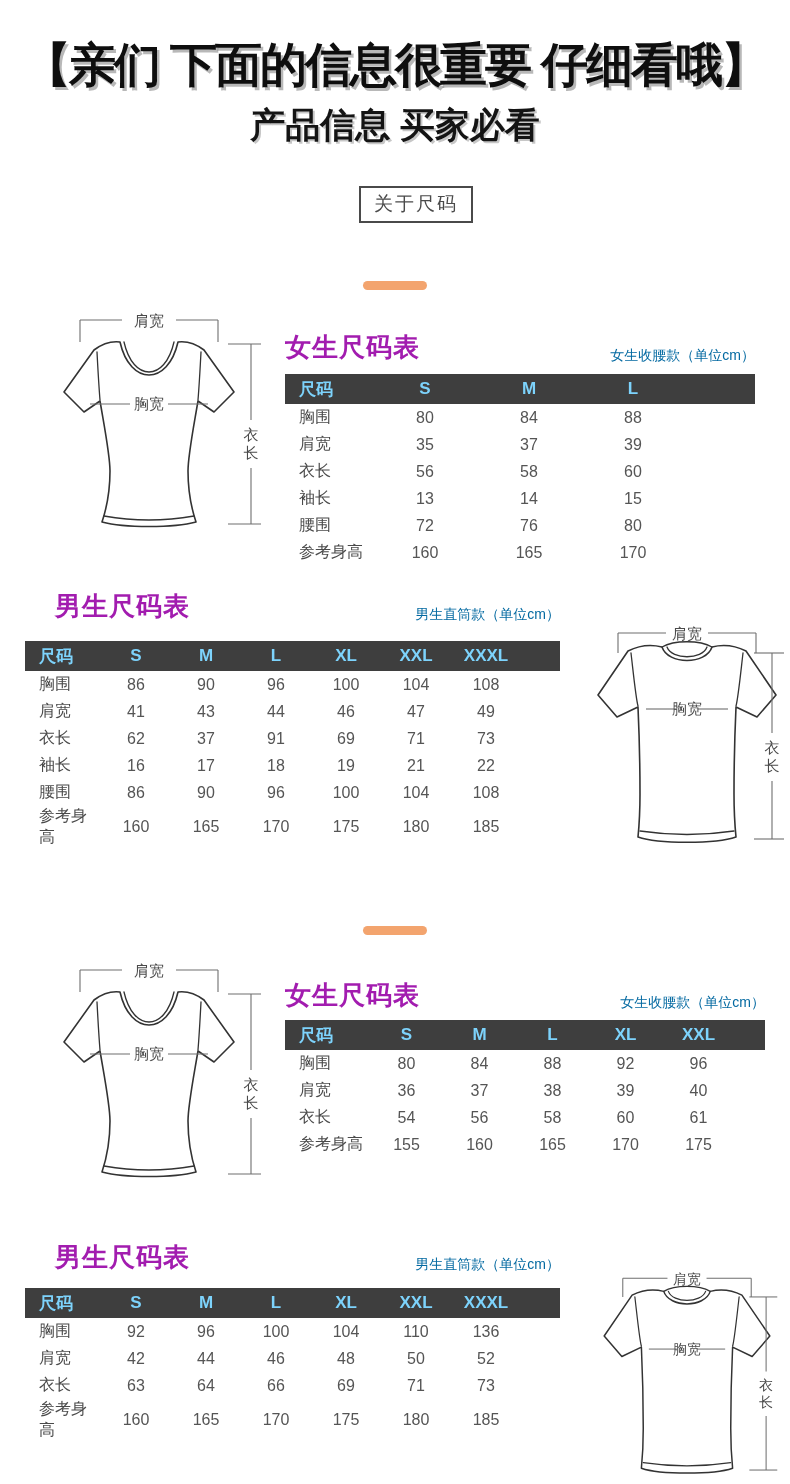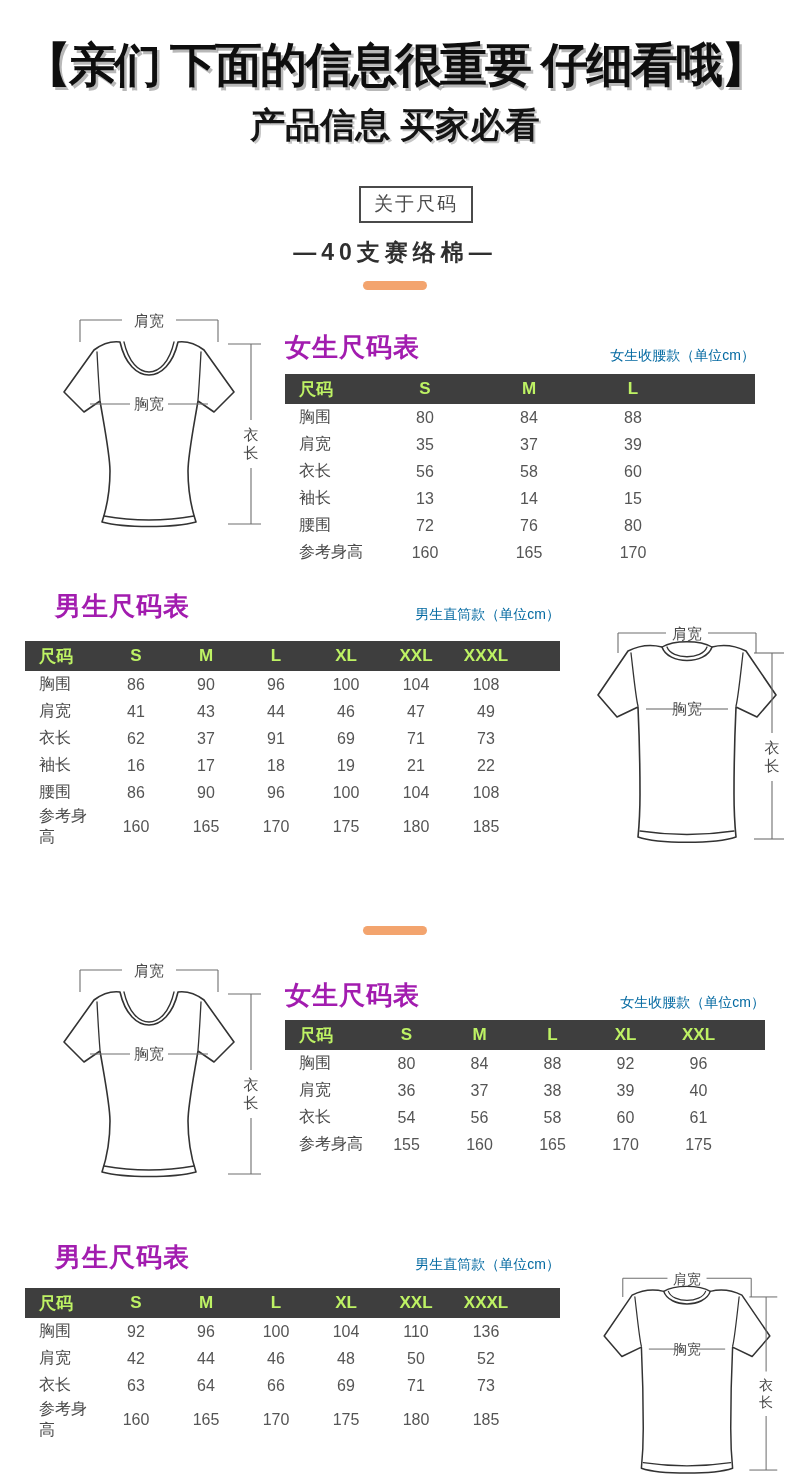--- a/index.html
+++ b/index.html
@@ -25,21 +25,21 @@
   .section-title{
     font-size:23px;color:#2f2f2f;letter-spacing:5px;font-weight:600;white-space:nowrap;
   }
   .accent-bar{
     height:9px;width:64px;border-radius:4.5px;left:50%;transform:translateX(-50%);
   }
   .tbl-title{font-size:26px;color:#a21caf;font-weight:600;letter-spacing:1px;white-space:nowrap;}
   .tbl-note{font-size:14px;color:#0369a1;text-align:right;white-space:nowrap;}
   table.size-table{border-collapse:collapse;table-layout:fixed;}
   table.size-table th{
-    background:#3e3e3e;color:#bef264;font-size:17px;font-weight:700;
+    background:#3e3e3e;color:#7dd3fc;font-size:17px;font-weight:700;
     height:30px;padding:0;text-align:center;
   }
   table.size-table td{
     font-size:16px;color:#555;height:27px;padding:0;text-align:center;font-weight:400;
   }
   table.size-table th:first-child,
   table.size-table td:first-child{text-align:left;padding-left:14px;}
   table.size-table td:first-child{color:#4a4a4a;}
   svg .outline{fill:#fff;stroke:#333;stroke-width:1.6;stroke-linejoin:round;stroke-linecap:round;}
   svg .detail{fill:none;stroke:#333;stroke-width:1.3;stroke-linecap:round;}
@@ -51,21 +51,20 @@
 
 <div class="page">
 
   <div class="abs center page-subtitle">产品信息 买家必看</div>
   <div class="abs center page-title">【亲们 下面的信息很重要 仔细看哦】</div>
 
   <div class="abs center badge-wrap">
     <span class="badge">关于尺码</span>
   </div>
 
-  <div class="abs center section-title" style="top:237px">—40支赛络棉—</div>
   <div class="abs accent-bar" style="top: 281px; background: rgb(243, 164, 110);"></div>
 
   <svg class="abs" style="left:33px;top:296px" width="232" height="238" viewBox="0 0 230 238">
     <g>
       <line class="measure" x1="46" y1="24" x2="88" y2="24"></line>
       <line class="measure" x1="142" y1="24" x2="184" y2="24"></line>
       <line class="measure" x1="46" y1="24" x2="46" y2="46"></line>
       <line class="measure" x1="184" y1="24" x2="184" y2="46"></line>
       <text class="mlabel" x="115" y="30">肩宽</text>
     </g>

